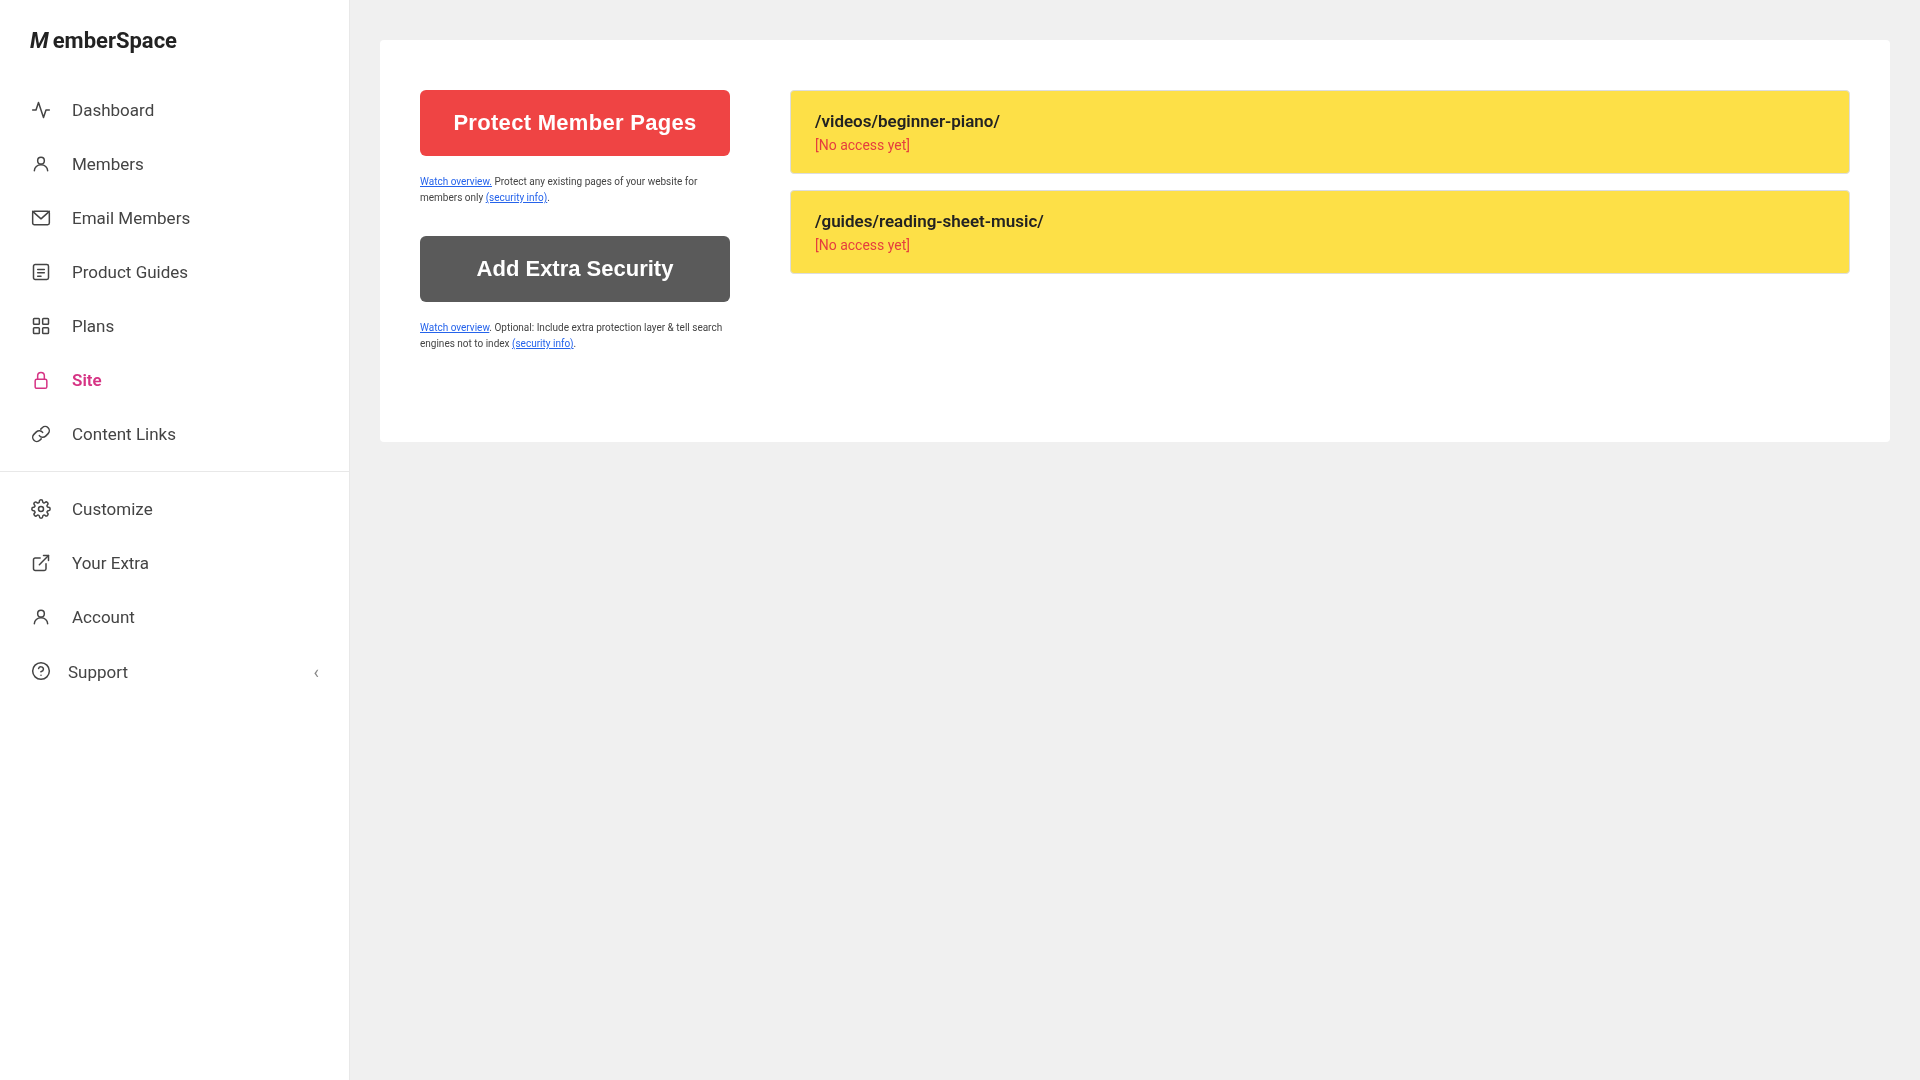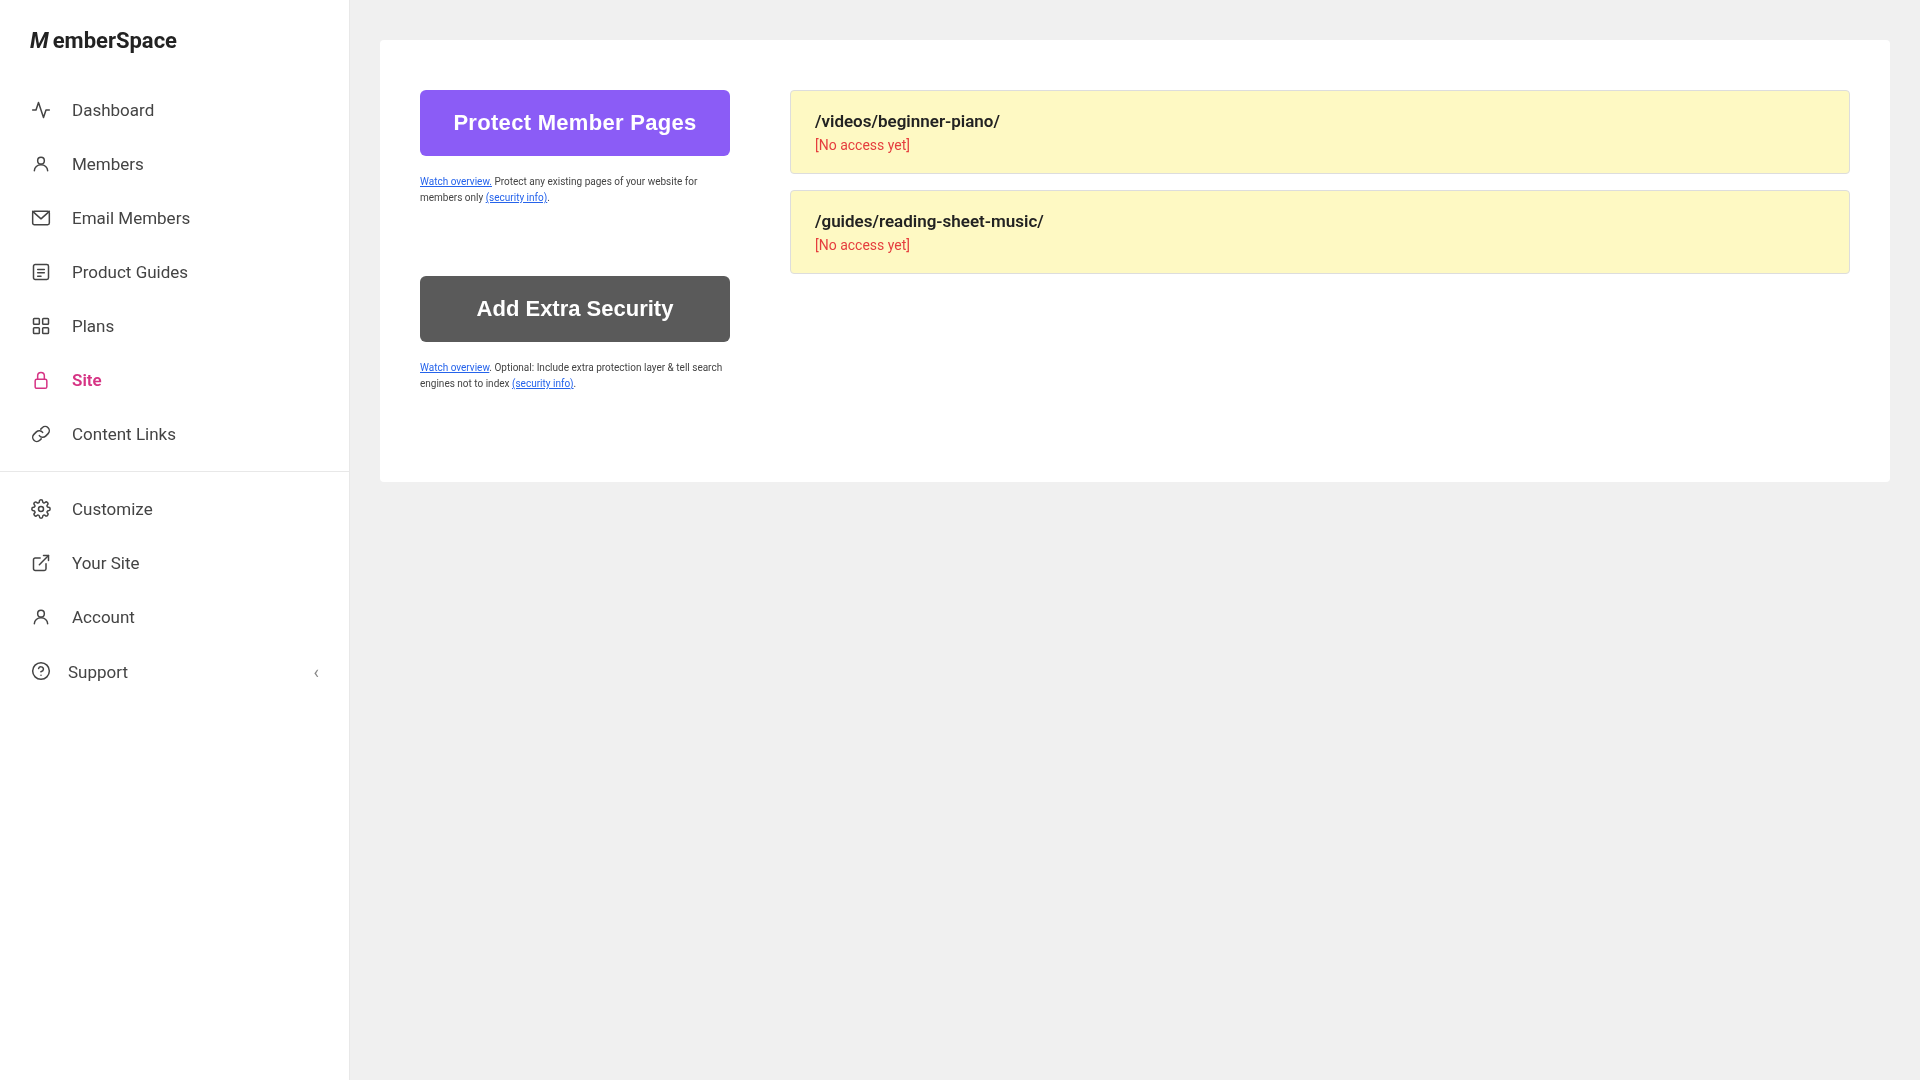--- a/index.html
+++ b/index.html
@@ -88,21 +88,21 @@
       align-items: flex-start;
     }
 
     .left-panel {
       width: 310px;
       min-width: 310px;
     }
 
     .protect-btn {
       width: 100%;
-      background: #8b5cf6;
+      background: #ef4444;
       color: #fff;
       border: none;
       border-radius: 6px;
       padding: 20px 10px;
       font-size: 22px;
       font-weight: 600;
       cursor: pointer;
       margin-bottom: 18px;
       letter-spacing: 0.3px;
     }
@@ -124,36 +124,35 @@
       width: 100%;
       background: #5a5a5a;
       color: #fff;
       border: none;
       border-radius: 6px;
       padding: 20px 10px;
       font-size: 22px;
       font-weight: 600;
       cursor: pointer;
       margin-bottom: 18px;
-      margin-top: 40px;
     }
 
     .right-panel {
       flex: 1;
       display: flex;
       flex-direction: column;
       gap: 0;
     }
 
     .page-item {
       border: 1px solid #ddd;
       border-radius: 4px;
       padding: 20px 24px;
       margin-bottom: 16px;
-      background: #fef9c3;
+      background: #fde047;
     }
 
     .page-path {
       font-size: 17px;
       font-weight: 600;
       color: #222;
       margin-bottom: 6px;
     }
 
     .page-status {
@@ -271,21 +270,21 @@
     </div>
 
     <div class="nav-item">
       <span class="icon">
         <svg viewBox="0 0 24 24">
             <path d="M18 13v6a2 2 0 0 1-2 2H5a2 2 0 0 1-2-2V8a2 2 0 0 1 2-2h6"></path>
             <polyline points="15 3 21 3 21 9"></polyline>
             <line x1="10" y1="14" x2="21" y2="3"></line>
           </svg>
       </span>
-      <span>Your Site</span>
+      <span>Your Extra</span>
     </div>
 
     <div class="nav-item">
       <span class="icon">
         <svg viewBox="0 0 24 24">
             <circle cx="12" cy="8" r="4"></circle>
             <path d="M4 20c0-4 3.6-7 8-7s8 3 8 7"></path>
           </svg>
       </span>
       <span>Account</span>

